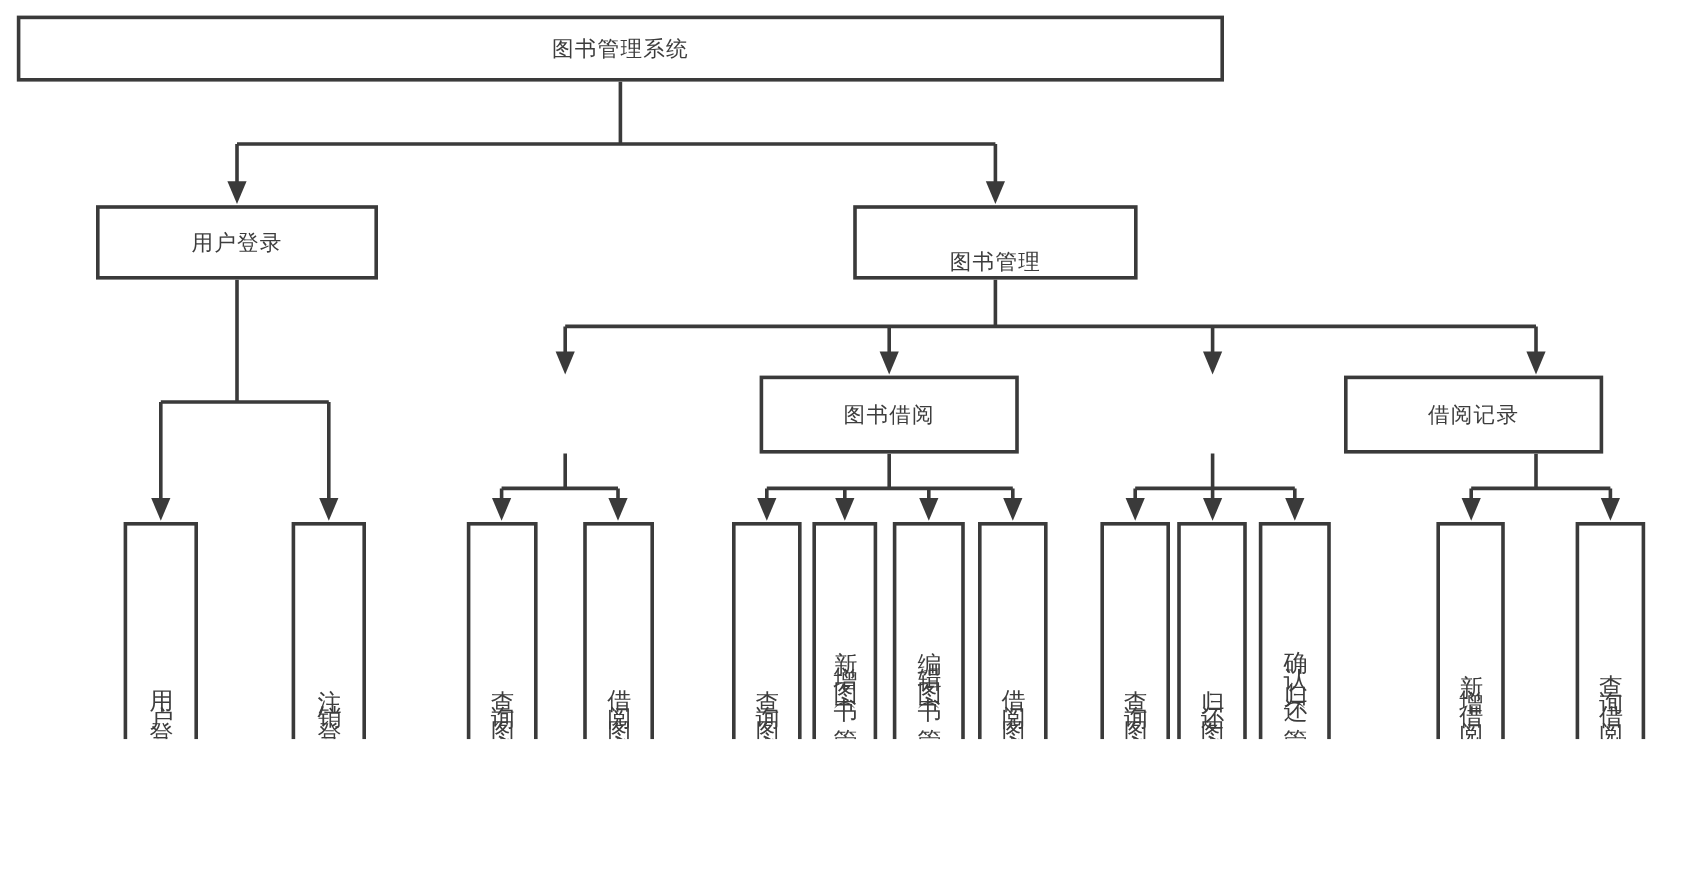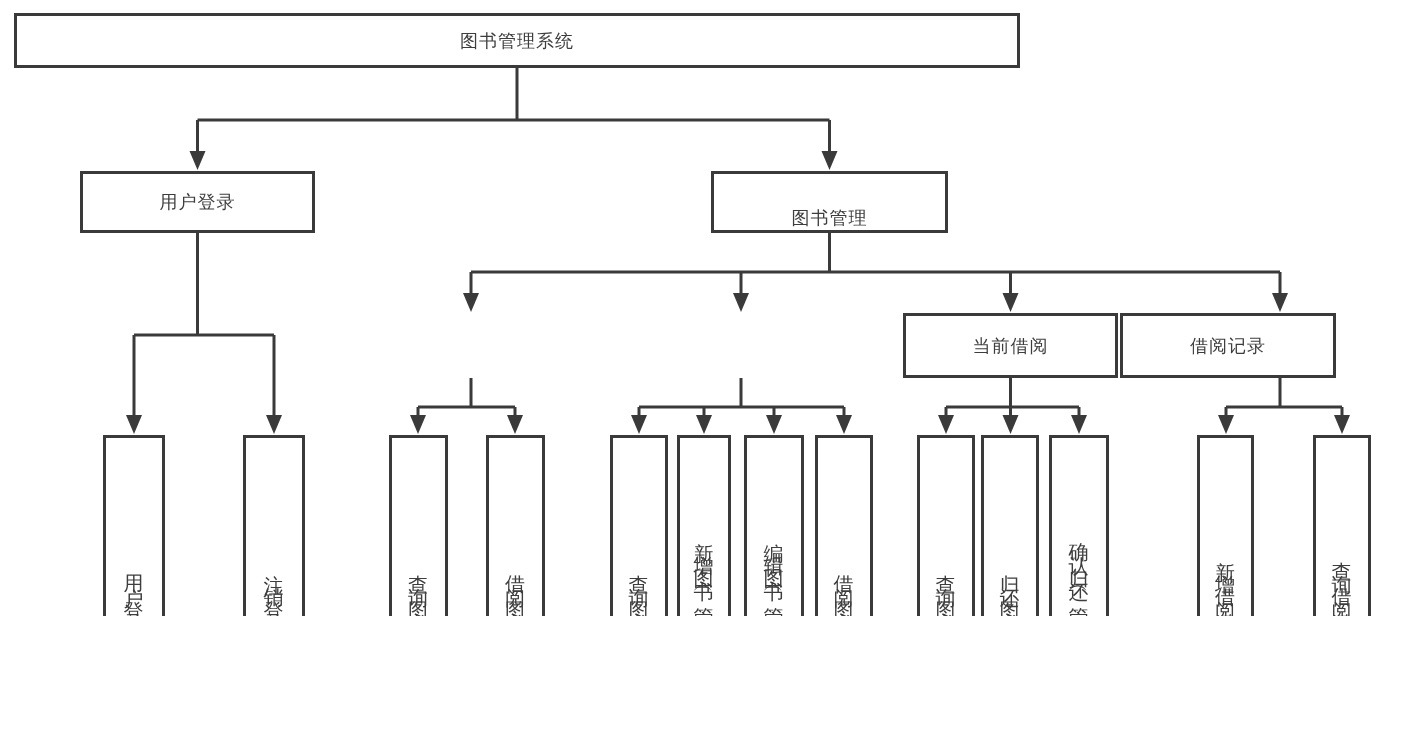--- a/index.html
+++ b/index.html
@@ -90,22 +90,22 @@
     <span>图书管理系统</span>
   </div>
 
   <div class="node hbox" style="left:80px;top:171px;width:235px;height:62px;">
     <span>用户登录</span>
   </div>
   <div class="node hbox" style="left:711px;top:171px;width:237px;height:62px;align-items:flex-end;">
     <span>图书管理</span>
   </div>
 
-  <div class="node hbox" style="left:903px;top:313px;width:215px;height:65px;">
-    <span>当前借阅</span>
+  <div class="node hbox" style="left:633px;top:313px;width:216px;height:65px;">
+    <span>图书借阅</span>
   </div>
   <div class="node hbox" style="left:1120px;top:313px;width:216px;height:65px;">
     <span>借阅记录</span>
   </div>
 
   <div class="node vbox" style="left:103px;top:435px;width:62px;height:300px;">
     <span class="vtext">用户登录</span>
   </div>
   <div class="node vbox" style="left:243px;top:435px;width:62px;height:300px;">
     <span class="vtext">注销登录</span>

